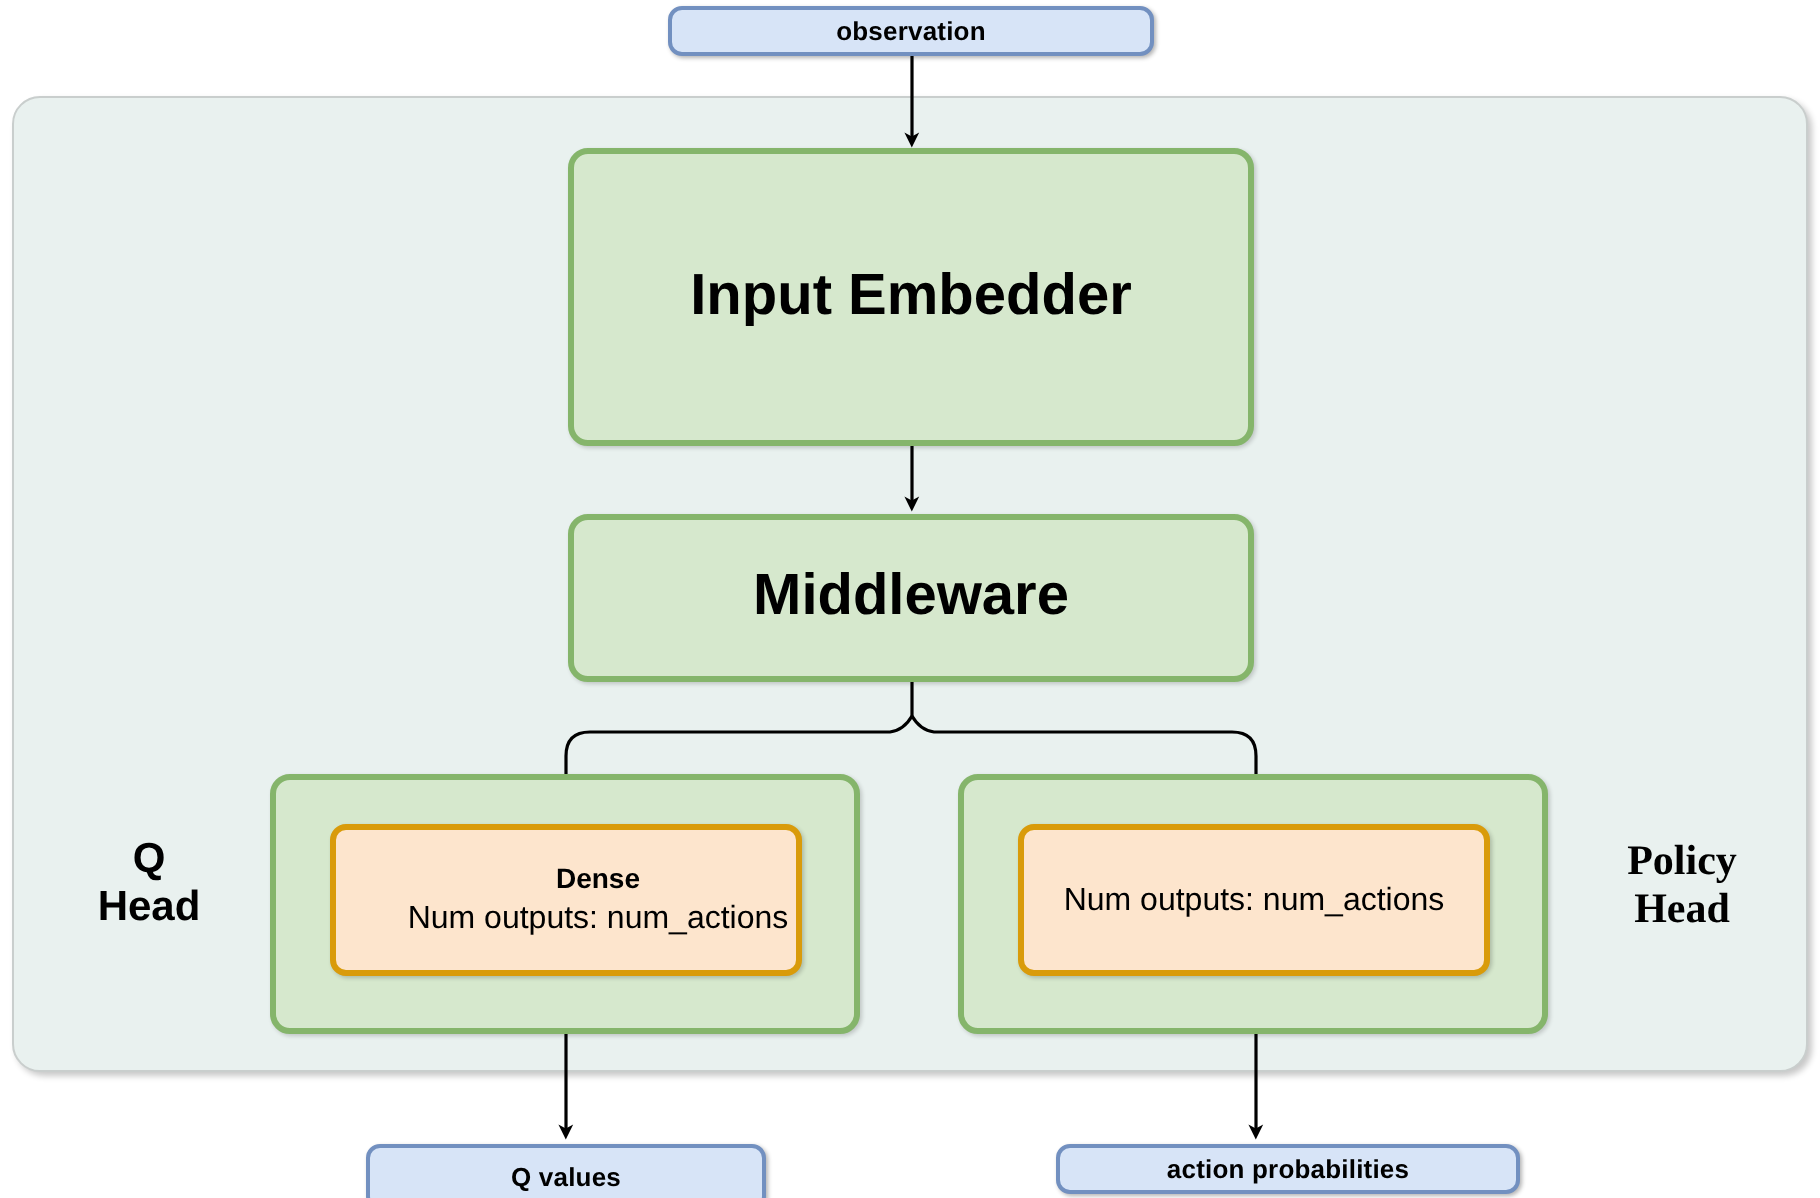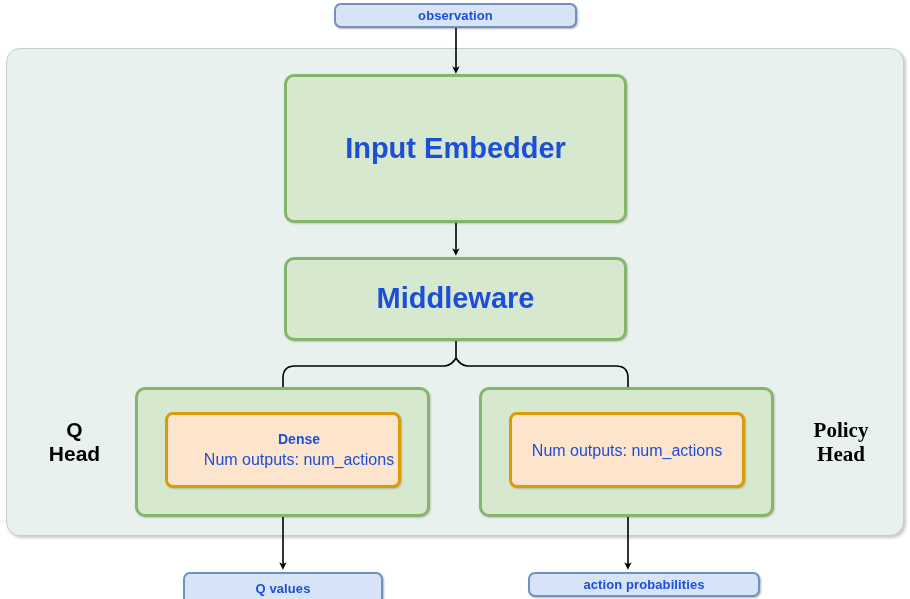--- a/index.html
+++ b/index.html
@@ -21,21 +21,21 @@
 
   
   .node {
     position: absolute;
     box-sizing: border-box;
     display: flex;
     flex-direction: column;
     align-items: center;
     justify-content: center;
     text-align: center;
-    color: #1d4ed8;
+    color: #000000;
   }
 
   
   .io-box {
     background: #d7e4f7;
     border: 2px solid #7290c0;
     border-radius: 7px;
     box-shadow: 1px 1px 2px rgba(0,0,0,0.30);
     font-size: 13px;
     font-weight: bold;

